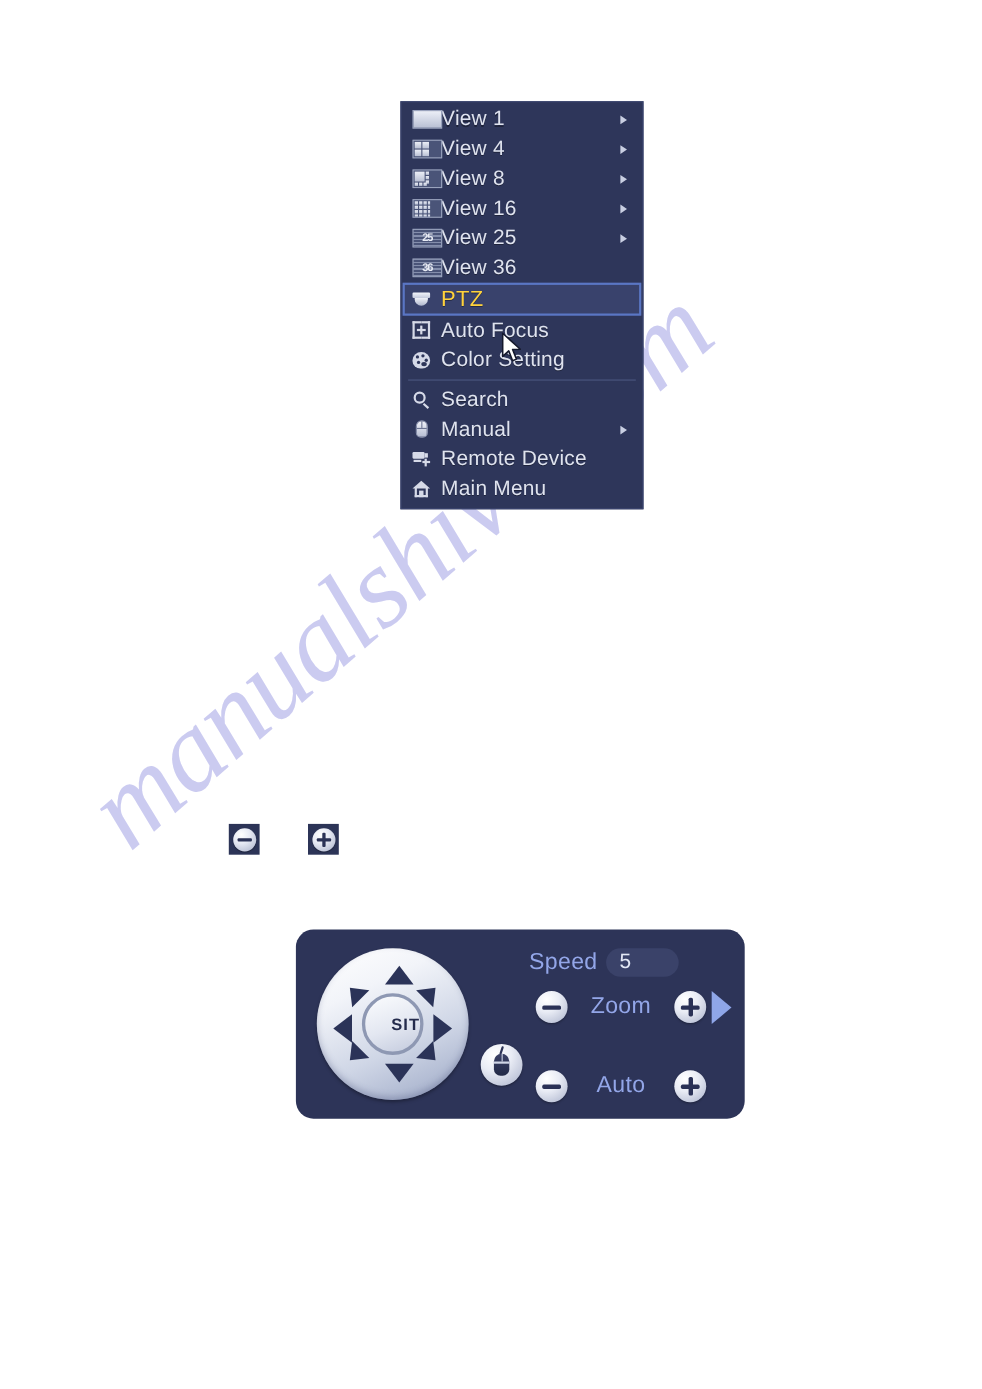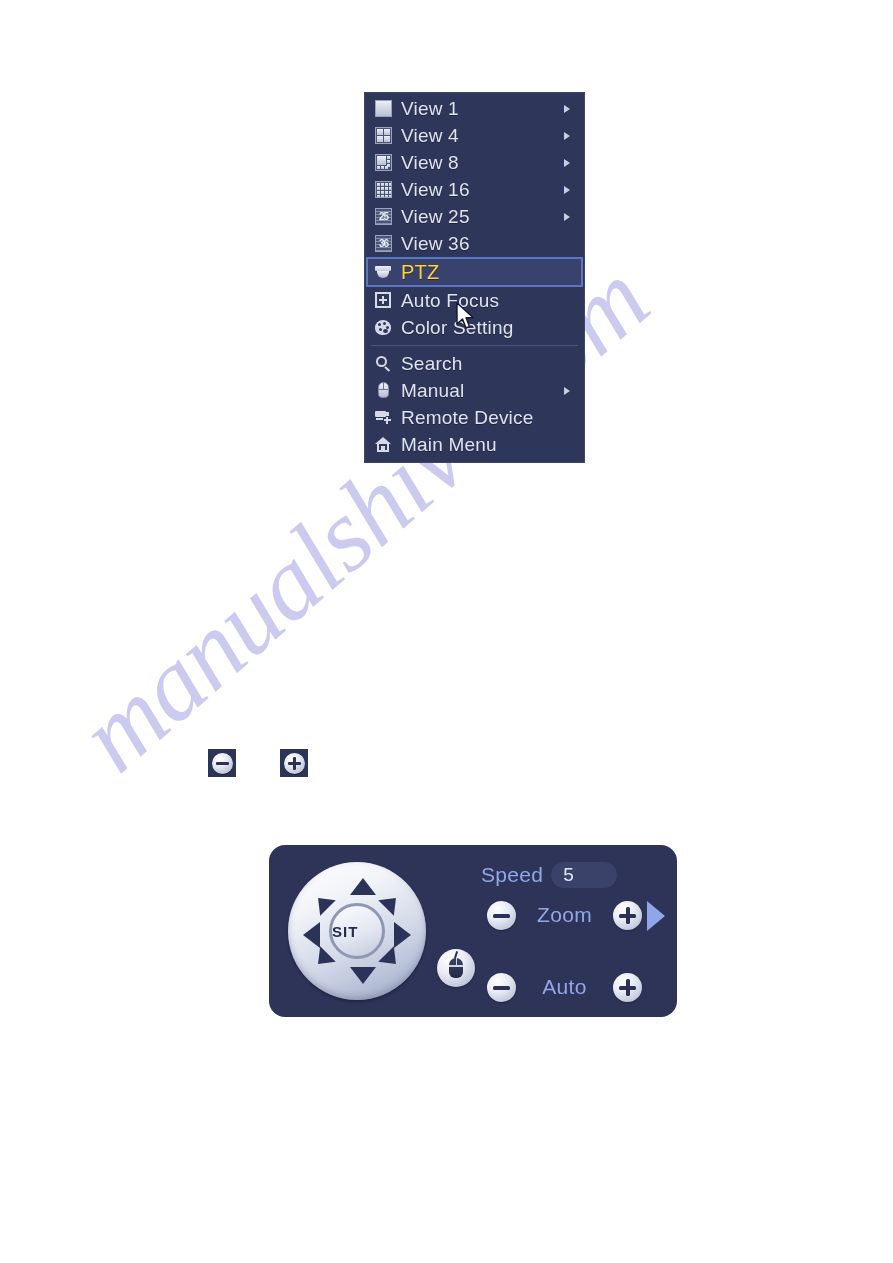--- a/index.html
+++ b/index.html
@@ -104,21 +104,21 @@
     font-size: 20px;
   }
   .menu-sep {
     height: 1px;
     background: #4b5680;
     margin: 4px 6px 4px 6px;
   }
 
   
   .gicon {
-    width: 17px;
+    width: 27px;
     height: 17px;
     margin: 1px 0 0 1px;
     background: #4a5478;
     border: 1px solid #9aa3bd;
     box-sizing: border-box;
     position: relative;
     display: block;
   }
   .gcell {
     position: absolute;
@@ -314,21 +314,21 @@
            border-top:11px solid transparent; border-bottom:11px solid transparent;
            border-right:14px solid #2b3358; transform:rotate(-45deg); }
   .ar-dr { right:28px; bottom:30px;
            border-top:11px solid transparent; border-bottom:11px solid transparent;
            border-left:14px solid #2b3358; transform:rotate(45deg); }
   #joystick-center {
     position:absolute; left:41px; top:41px; width:56px; height:56px;
     border-radius:50%;
     border:3px solid #8e98b3;
     background: linear-gradient(160deg,#fbfcfe 0%,#e3e7f1 55%,#c3cadd 100%);
-    display:flex; align-items:center; justify-content:flex-start;
+    display:flex; align-items:center; justify-content:flex-end;
     box-sizing:border-box;
   }
   #joystick-center span {
     font-size: 15px; font-weight:bold; color:#242b4c;
     letter-spacing:1px; font-family:"Liberation Sans", sans-serif;
   }
 
   
   #ptz-mouse-btn {
     position:absolute; left:168px; top:104px; width:38px; height:38px;

